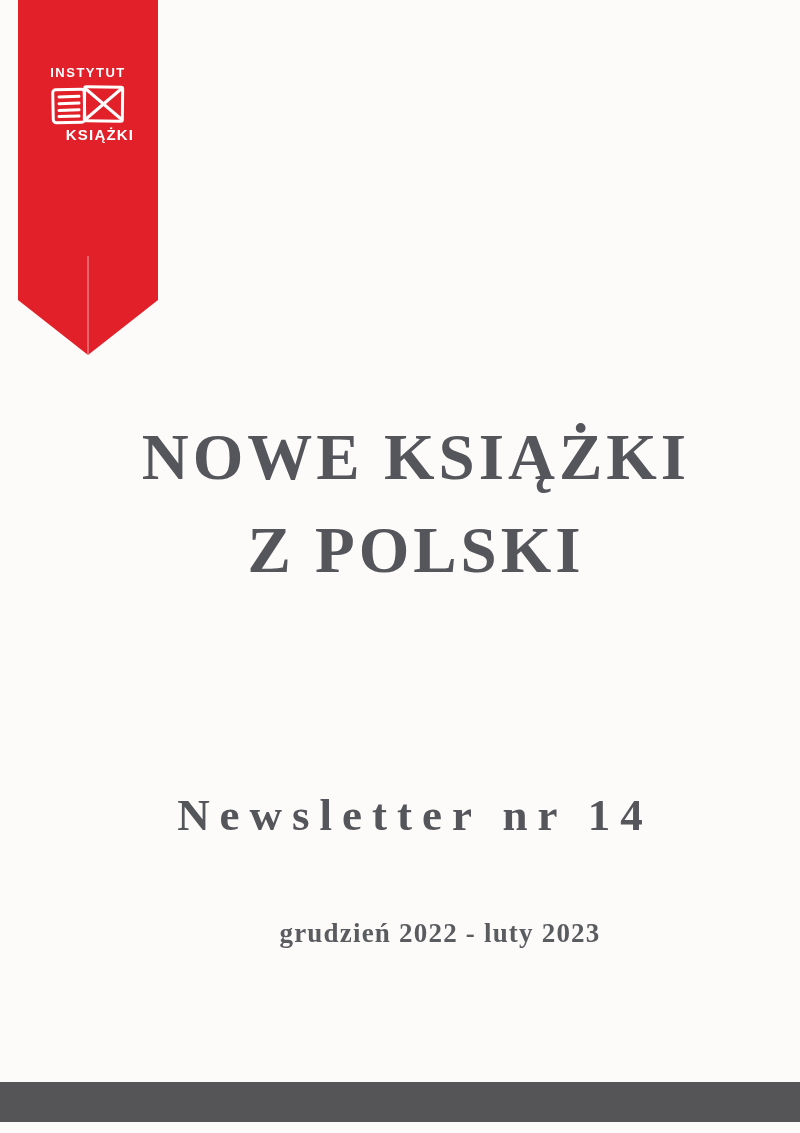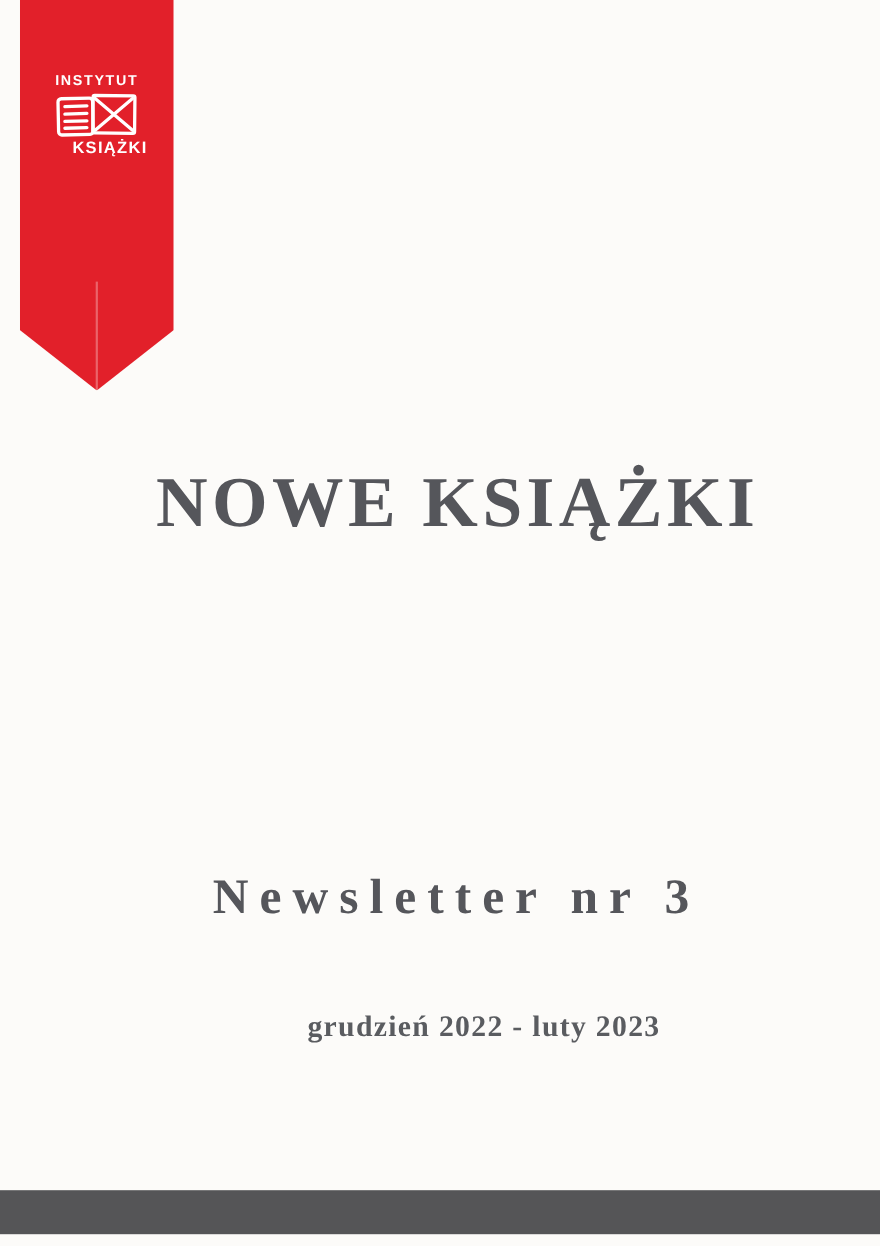--- a/index.html
+++ b/index.html
@@ -110,21 +110,22 @@
           <line x1="36.5" y1="5.5" x2="70.5" y2="34.5"></line>
           <line x1="70.5" y1="5.5" x2="36.5" y2="34.5"></line>
         </g>
       </svg>
       <div class="logo-word bottom">KSIĄŻKI</div>
     </div>
   </div>
 
   <div class="title">
     <div>NOWE KSIĄŻKI</div>
+    <div>Z POLSKI</div>
   </div>
 
-  <div class="subtitle">Newsletter nr 3</div>
+  <div class="subtitle">Newsletter nr 14</div>
 
   <div class="date-range">grudzień 2022 - luty 2023</div>
 
   <div class="footer-bar"></div>
 
 </div>
 
 </body></html>

